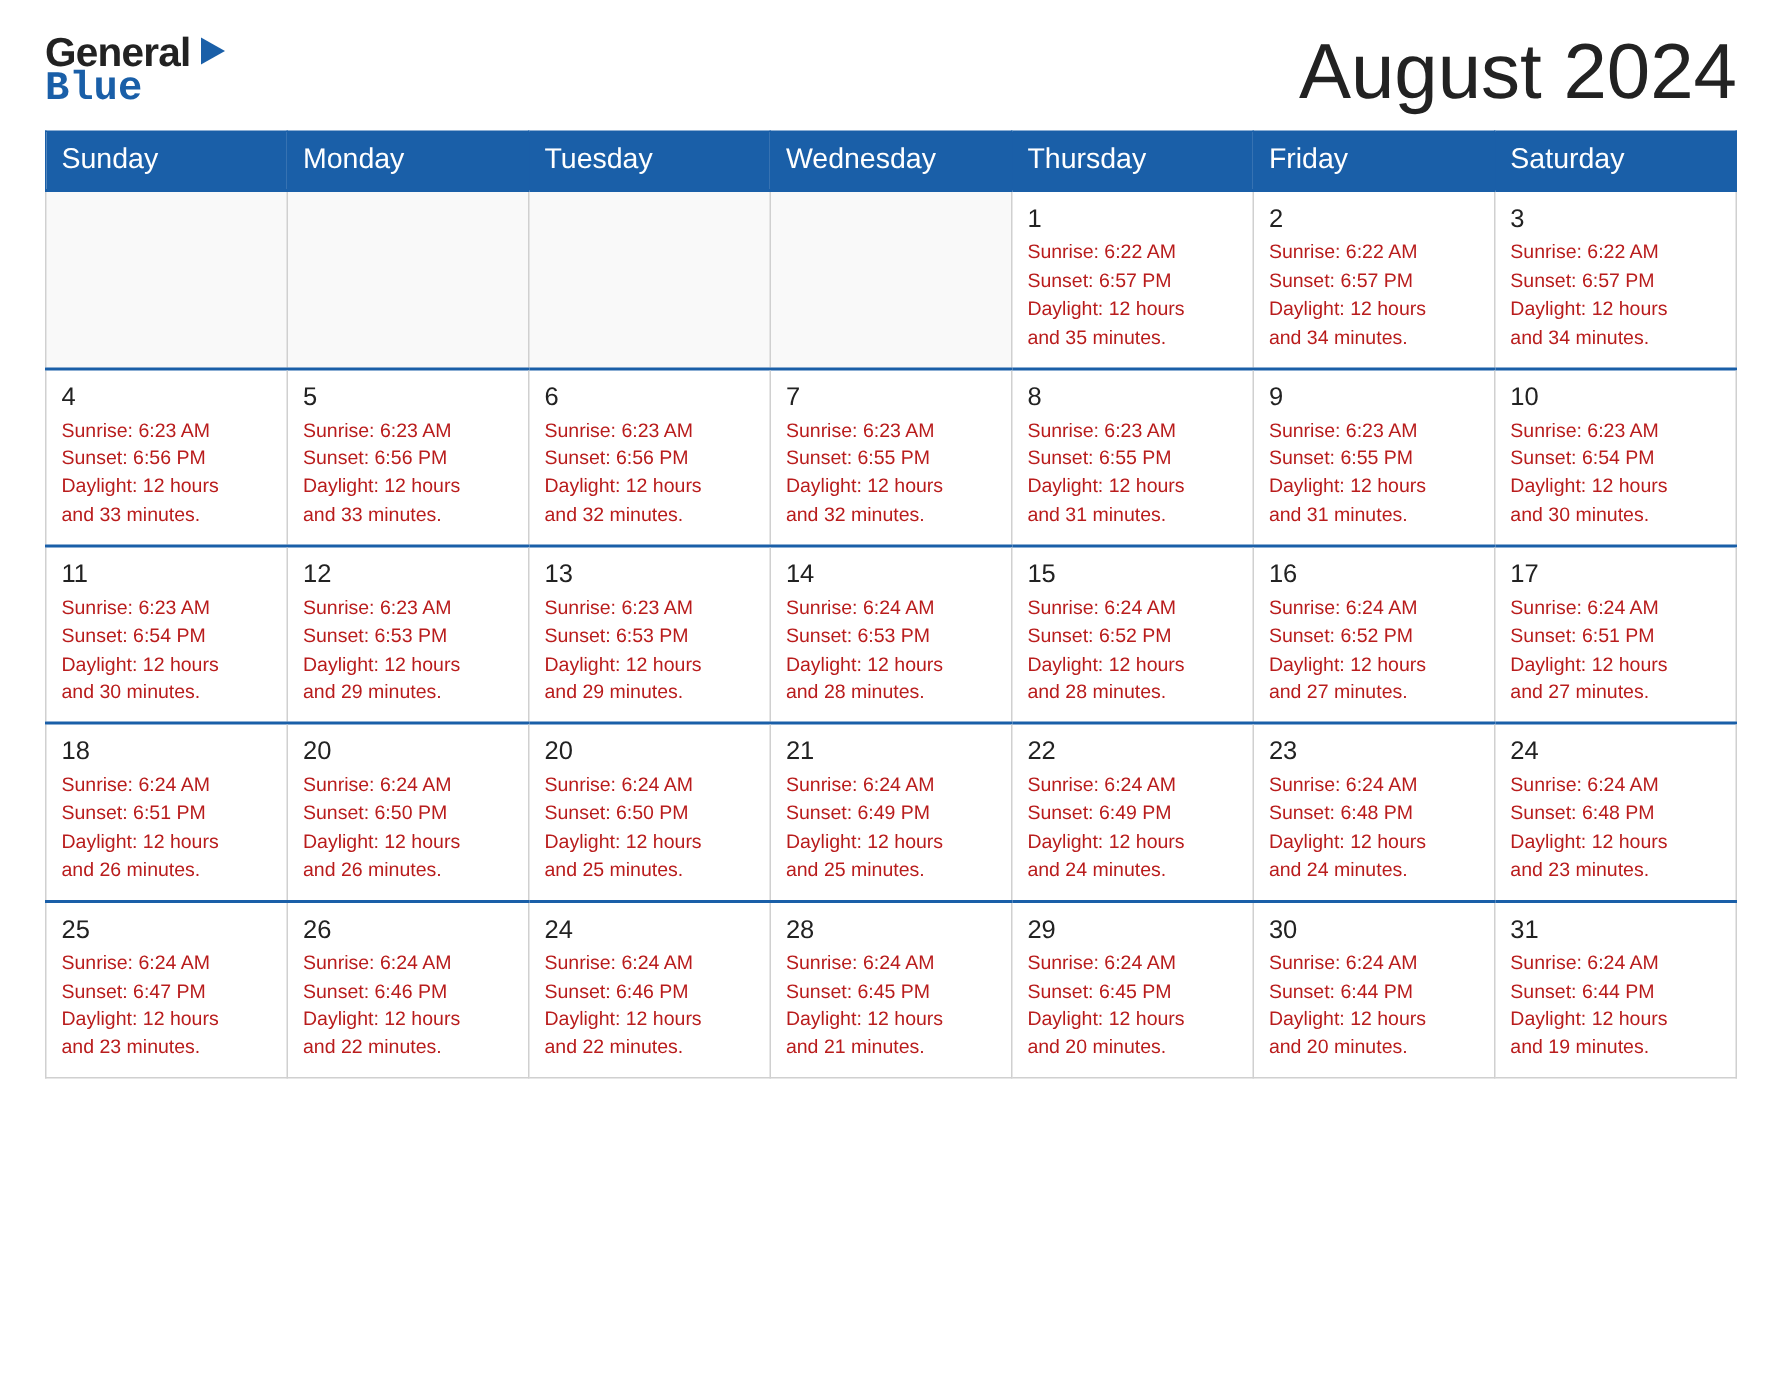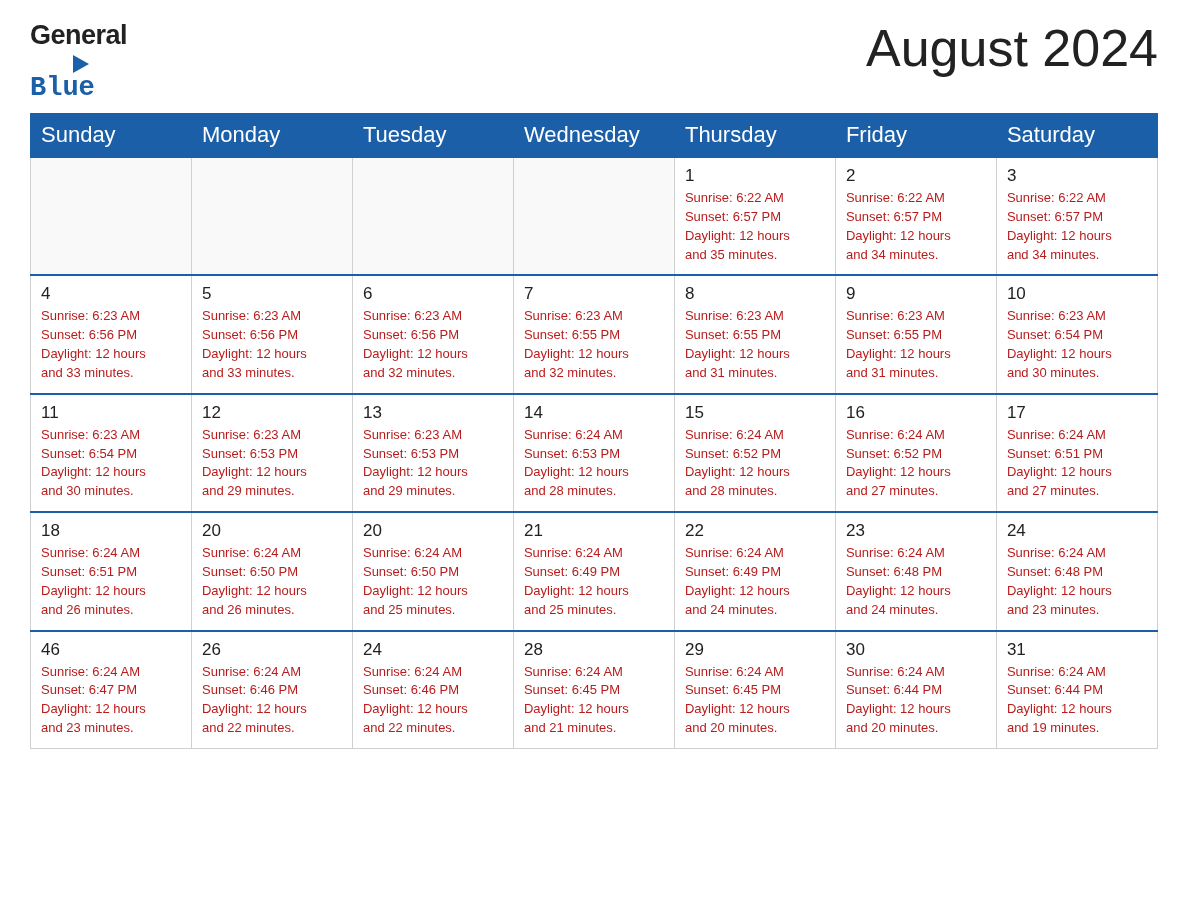--- a/index.html
+++ b/index.html
@@ -33,21 +33,21 @@
       margin-top: 2px;
     }
     .calendar {
       width: 100%;
       border-collapse: collapse;
       margin-top: 8px;
     }
     .calendar thead th {
       background-color: #1a5fa8;
       color: #fff;
-      font-size: 22px;
+      font-size: 19px;
       font-weight: normal;
       padding: 8px 10px;
       text-align: left;
       border: 1px solid #1a5fa8;
     }
     .calendar tbody td {
       vertical-align: top;
       padding: 8px 10px 10px 10px;
       border: 1px solid #ccc;
       border-top: 2px solid #1a5fa8;
@@ -78,21 +78,20 @@
       background: #f9f9f9;
     }
     .logo-wrapper {
       display: flex;
       flex-direction: column;
       align-items: flex-start;
     }
     .logo-top {
       display: flex;
       align-items: center;
-      flex-direction: column;
     }
     .logo-general {
       font-size: 27px;
       font-weight: bold;
       color: #222;
       letter-spacing: -0.5px;
     }
     .logo-arrow {
       display: inline-block;
       margin-left: 3px;
@@ -321,21 +320,21 @@
         <td>
           <span class="day-number">24</span>
           <div class="day-info" style="white-space: pre-line;">Sunrise: 6:24 AM
 Sunset: 6:48 PM
 Daylight: 12 hours
 and 23 minutes.</div>
         </td>
       </tr>
       <tr>
         <td>
-          <span class="day-number">46</span>
+          <span class="day-number">25</span>
           <div class="day-info" style="white-space: pre-line;">Sunrise: 6:24 AM
 Sunset: 6:47 PM
 Daylight: 12 hours
 and 23 minutes.</div>
         </td>
         <td>
           <span class="day-number">26</span>
           <div class="day-info" style="white-space: pre-line;">Sunrise: 6:24 AM
 Sunset: 6:46 PM
 Daylight: 12 hours

